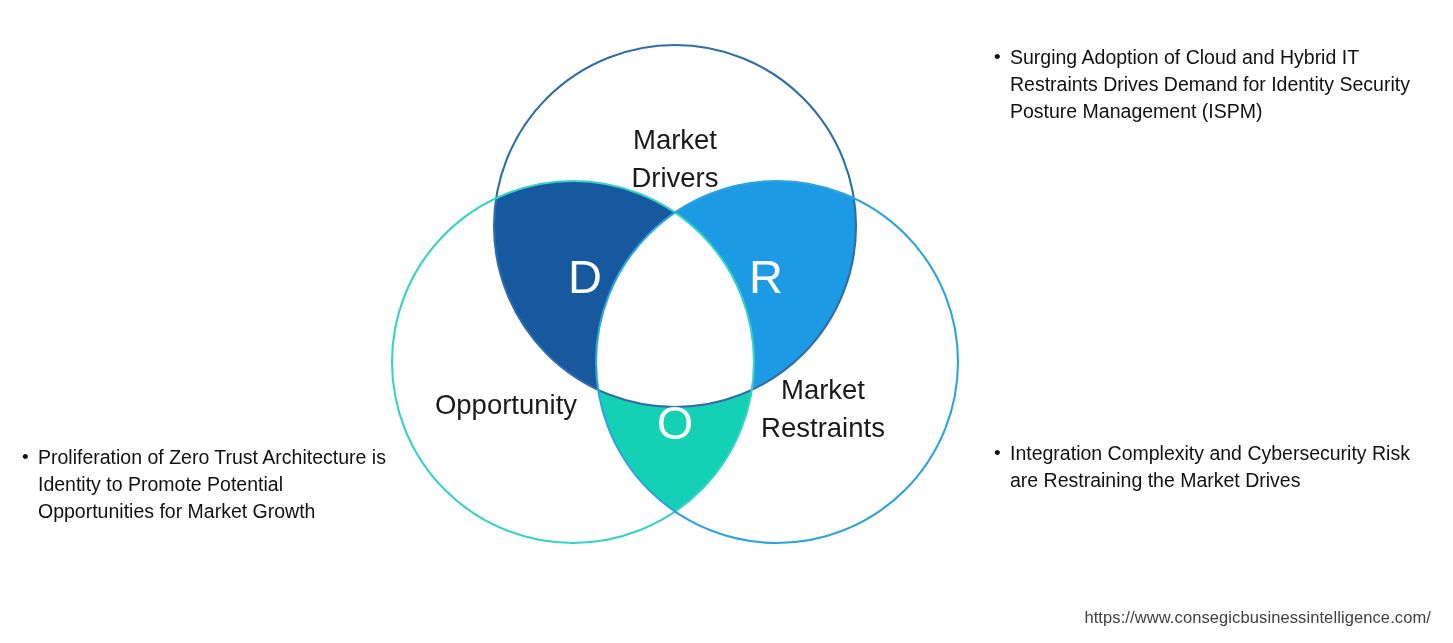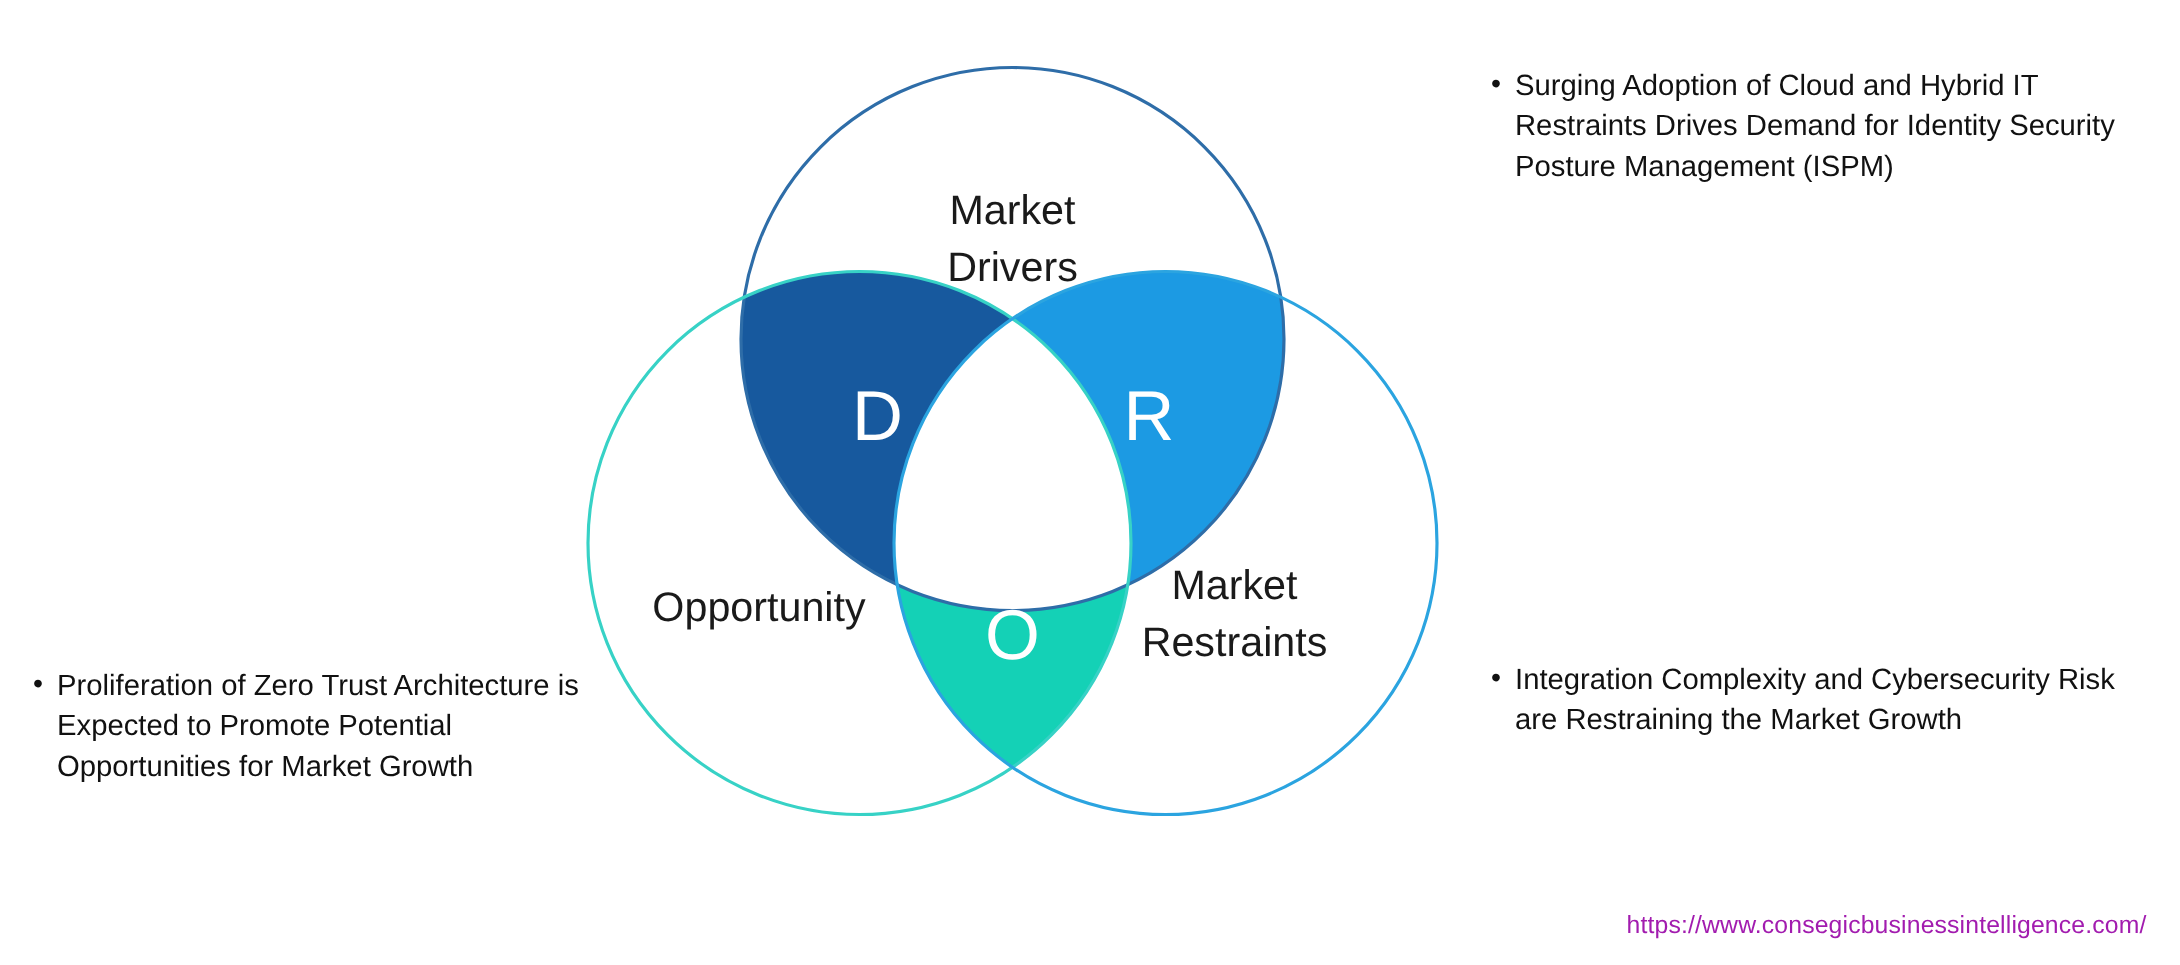--- a/index.html
+++ b/index.html
@@ -93,21 +93,21 @@
     top: 444px;
     width: 372px;
   }
 
   
   #source-url {
     position: absolute;
     right: 22px;
     bottom: 16px;
     font-size: 16.5px;
-    color: #a21caf;
+    color: #404040;
     letter-spacing: 0.1px;
     white-space: nowrap;
   }
 </style>
 </head>
 <body>
 
 <div id="stage">
 
   <div id="venn-wrap">
@@ -170,23 +170,23 @@
     </svg>
   </div>
 
   <div class="callout" id="callout-driver">
     <span class="bullet-dot">•</span>
     <span class="bullet-text">Surging Adoption of Cloud and Hybrid IT Restraints Drives Demand for Identity Security Posture Management (ISPM)</span>
   </div>
 
   <div class="callout" id="callout-restraint">
     <span class="bullet-dot">•</span>
-    <span class="bullet-text">Integration Complexity and Cybersecurity Risk are Restraining the Market Growth</span>
+    <span class="bullet-text">Integration Complexity and Cybersecurity Risk are Restraining the Market Drives</span>
   </div>
 
   <div class="callout" id="callout-opportunity">
     <span class="bullet-dot">•</span>
-    <span class="bullet-text">Proliferation of Zero Trust Architecture is Expected to Promote Potential Opportunities for Market Growth</span>
+    <span class="bullet-text">Proliferation of Zero Trust Architecture is Identity to Promote Potential Opportunities for Market Growth</span>
   </div>
 
   <div id="source-url">https://www.consegicbusinessintelligence.com/</div>
 
 </div>
 
 </body></html>

